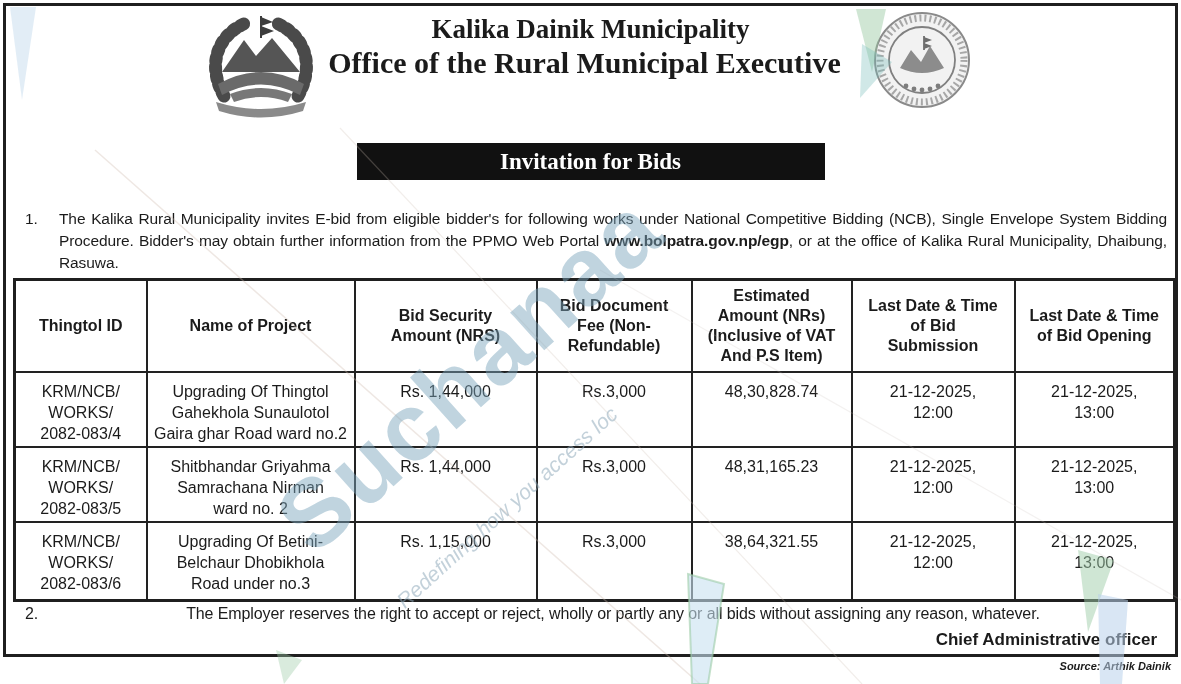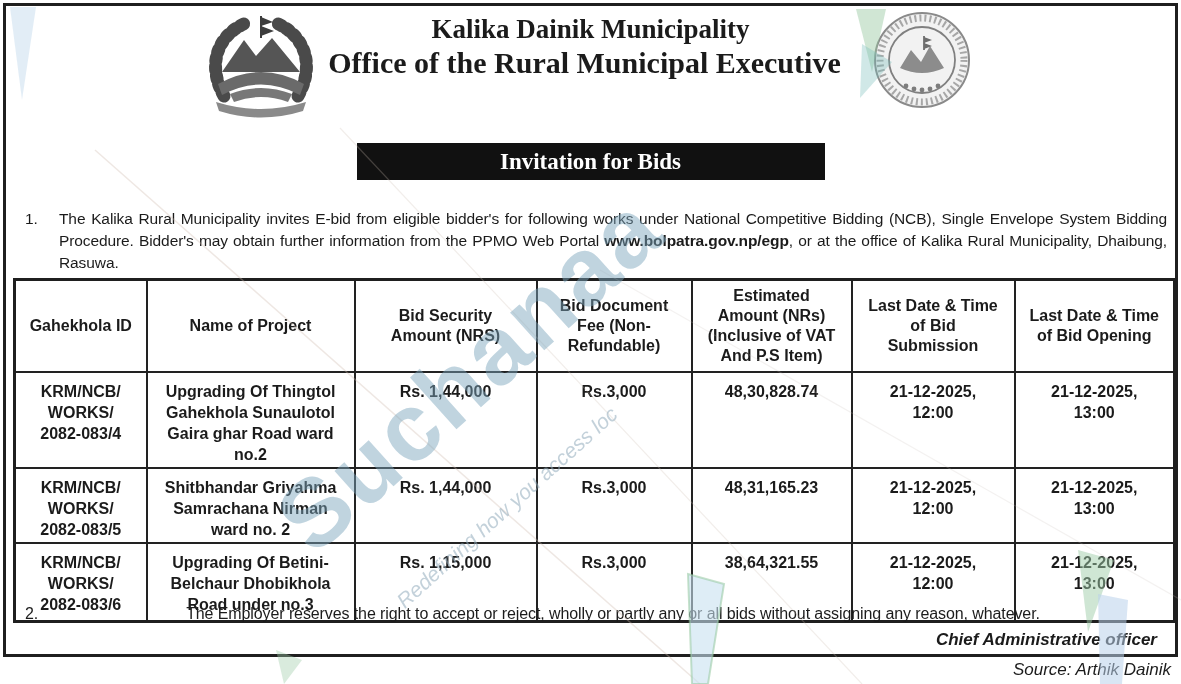--- a/index.html
+++ b/index.html
@@ -38,25 +38,25 @@
   table.bids{
     position:absolute;left:7px;top:272px;width:1160px;
     border-collapse:collapse;table-layout:fixed;
     border:3px solid #1f1f1f;
   }
   table.bids th, table.bids td{
     border:2px solid #222;padding:2px 3px;text-align:center;
     white-space:pre-line;box-sizing:border-box;
   }
   table.bids th{vertical-align:middle;font-weight:bold;font-size:16px;line-height:20px;height:92px;}
-  table.bids td{vertical-align:top;padding-top:8px;font-size:16px;line-height:21px;font-weight:bold;}
+  table.bids td{vertical-align:top;padding-top:8px;font-size:16px;line-height:21px;}
   tr.r0{height:70px;} tr.r1{height:68px;} tr.r2{height:79px;}
   
-  .signature{position:absolute;top:624px;right:18px;font-weight:bold;font-size:17px;font-style:italic;}
-  .source{position:absolute;top:660px;right:10px;font-style:italic;font-size:17px;z-index:1;}
+  .signature{position:absolute;top:624px;right:18px;font-weight:bold;font-size:17px;}
+  .source{position:absolute;top:660px;right:10px;font-style:italic;font-size:11px;z-index:1;font-weight:bold;}
   
   .deco{position:absolute;inset:0;z-index:2;pointer-events:none;}
   .wm-brand{
     position:absolute;left:292px;top:478px;
     font-size:96px;font-weight:bold;letter-spacing:3px;white-space:nowrap;
     color:rgba(124,166,189,0.48);
     transform:rotate(-42deg);transform-origin:0 50%;
   }
   .wm-tag{
     position:absolute;left:400px;top:592px;
@@ -124,21 +124,21 @@
       <col style="width:132px">
         <col style="width:208px">
         <col style="width:182px">
       <col style="width:155px">
         <col style="width:160px">
         <col style="width:163px">
         <col style="width:160px">
     </colgroup>
     <thead>
       <tr>
-        <th>Gahekhola ID</th>
+        <th>Thingtol ID</th>
         <th>Name of Project</th>
         <th>Bid Security
 Amount (NRS)</th>
         <th>Bid Document
 Fee (Non-
 Refundable)</th>
         <th>Estimated
 Amount (NRs)
 (Inclusive of VAT
 And P.S Item)</th>

